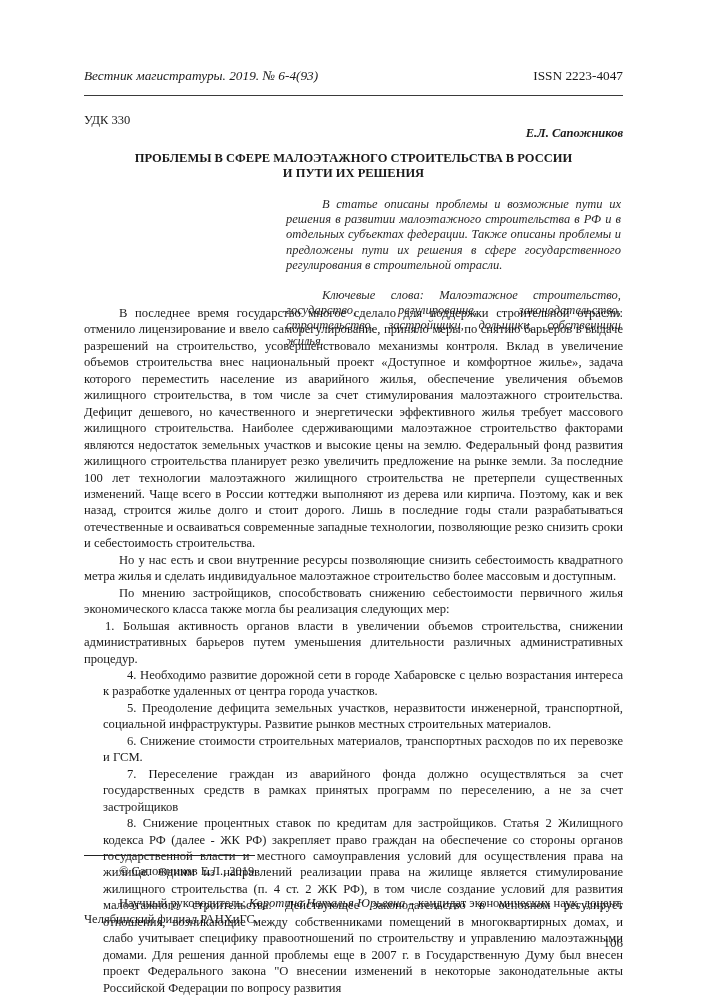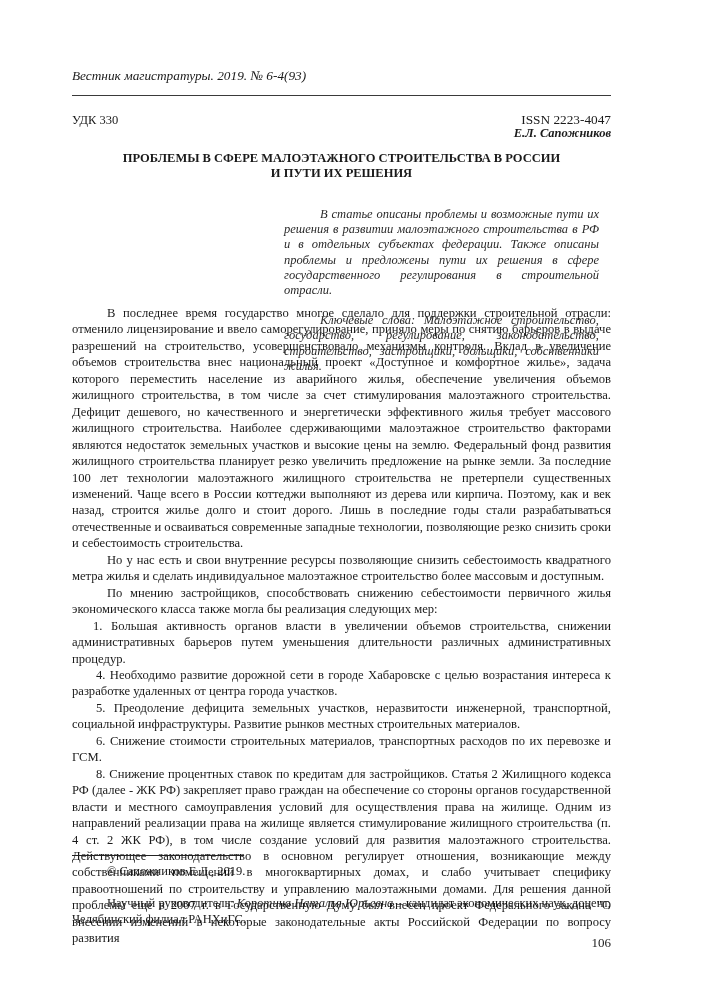--- a/index.html
+++ b/index.html
@@ -1,46 +1,46 @@
 <!DOCTYPE html>
 <html><head>
 <meta charset="utf-8">
 <style>
   html, body { margin: 0; padding: 0; background: #ffffff; }
   body { width: 709px; height: 1003px; position: relative; overflow: hidden;
          font-family: "Liberation Serif", "DejaVu Serif", serif; color: #1a1a1a; }
-  .page { position: absolute; left: 72px; top: 0; width: 539px; height: 739px; }
+  .page { position: absolute; left: 84px; top: 0; width: 539px; height: 739px; }
 
   .run-head { position: absolute; top: 68px; left: 0; width: 539px; height: 16px;
               font-size: 13.3px; line-height: 16px; }
   .run-head .journal { position: absolute; left: 0; top: 0; font-style: italic; }
-  .run-head .issn { position: absolute; right: 0; top: 0; margin-top: 44px; }
+  .run-head .issn { position: absolute; right: 0; top: 0; }
   .head-rule { position: absolute; top: 95px; left: 0; width: 539px; height: 0;
                border-top: 1px solid #3a3a3a; }
 
   .udk { position: absolute; top: 113px; left: 0; font-size: 12.5px; line-height: 15px; }
   .author { position: absolute; top: 126px; right: 0; font-size: 12.5px; line-height: 15px;
             font-weight: bold; font-style: italic; }
 
   .title { position: absolute; top: 151px; left: 0; width: 539px; text-align: center;
            font-weight: bold; font-size: 12.5px; line-height: 14.5px; }
   .title div { white-space: nowrap; }
 
   .abstract { position: absolute; top: 195px; left: 200px; width: 339px;
               font-style: italic; font-size: 12.5px; line-height: 15.2px;
               text-align: justify; color: #2a2a2a; }
-  .abstract p { margin: 12px; text-indent: 36px; hyphens: manual; }
+  .abstract p { margin: 2px; text-indent: 36px; hyphens: manual; }
   .abstract p.kw { margin-top: 15px; }
   .abstract .kw-label { font-weight: normal; }
 
   .body { position: absolute; top: 305px; left: 0; width: 539px;
           font-size: 12.6px; line-height: 16.45px; text-align: justify; }
   .body p { margin: 0; text-indent: 35px; font-family: Liberation Serif, serif; }
   .body p.li { text-indent: 21px; }
-  .body p.li2 { text-indent: 24px; }
+  .body p.li2 { text-indent: 24px; margin-left: 19px; }
   .body p.li3 { text-indent: 26px; }
 
   .fn-rule { position: absolute; top: 855px; left: 0; width: 171px; height: 0;
              border-top: 1px solid #222; }
   .copyright { position: absolute; top: 864px; left: 35px; font-size: 12.5px; line-height: 15px; }
   .supervisor { position: absolute; top: 895px; left: 0; width: 539px; font-size: 12.5px;
                 line-height: 16.4px; text-align: justify; }
   .supervisor p { margin: 0; text-indent: 35px; }
   .supervisor .sv-name { font-style: italic; }
 
@@ -72,20 +72,21 @@
   </div>
 
   <div class="body">
     <p>В последнее время государство многое сделало для поддержки строительной отрасли: отменило лицензирование и ввело саморегулирование, приняло меры по снятию барьеров в выдаче разрешений на строительство, усовершенствовало механизмы контроля. Вклад в увеличение объемов строительства внес национальный проект «Доступное и комфортное жилье», задача которого переместить население из аварийного жилья, обеспечение увеличения объемов жилищного строительства, в том числе за счет стимулирования малоэтажного строительства. Дефицит дешевого, но качественного и энергетически эффективного жилья требует массового жилищного строительства. Наиболее сдерживающими малоэтажное строительство факторами являются недостаток земельных участков и высокие цены на землю. Федеральный фонд развития жилищного строительства планирует резко увеличить предложение на рынке земли. За последние 100 лет технологии малоэтажного жилищного строительства не претерпели существенных изменений. Чаще всего в России коттеджи выполняют из дерева или кирпича. Поэтому, как и век назад, строится жилье долго и стоит дорого. Лишь в последние годы стали разрабатываться отечественные и осваиваться современные западные технологии, позволяющие резко снизить сроки и себестоимость строительства.</p>
     <p>Но у нас есть и свои внутренние ресурсы позволяющие снизить себестоимость квадратного метра жилья и сделать индивидуальное малоэтажное строительство более массовым и доступным.</p>
     <p>По мнению застройщиков, способствовать снижению себестоимости первичного жилья экономического класса также могла бы реализация следующих мер:</p>
     <p class="li">1. Большая активность органов власти в увеличении объемов строительства, снижении административных барьеров путем уменьшения длительности различных административных процедур.</p>
     <p class="li2">4. Необходимо развитие дорожной сети в городе Хабаровске с целью возрастания интереса к разработке удаленных от центра города участков.</p>
     <p class="li2">5. Преодоление дефицита земельных участков, неразвитости инженерной, транспортной, социальной инфраструктуры. Развитие рынков местных строительных материалов.</p>
     <p class="li2">6. Снижение стоимости строительных материалов, транспортных расходов по их перевозке и ГСМ.</p>
+    <p class="li2">7. Переселение граждан из аварийного фонда должно осуществляться за счет государственных средств в рамках принятых программ по переселению, а не за счет застройщиков</p>
     <p class="li2">8. Снижение процентных ставок по кредитам для застройщиков. Статья 2 Жилищного кодекса РФ (далее - ЖК РФ) закрепляет право граждан на обеспечение со стороны органов государственной власти и местного самоуправления условий для осуществления права на жилище. Одним из направлений реализации права на жилище является стимулирование жилищного строительства (п. 4 ст. 2 ЖК РФ), в том числе создание условий для развития малоэтажного строительства. Действующее законодательство в основном регулирует отношения, возникающие между собственниками помещений в многоквартирных домах, и слабо учитывает специфику правоотношений по строительству и управлению малоэтажными домами. Для решения данной проблемы еще в 2007 г. в Государственную Думу был внесен проект Федерального закона "О внесении изменений в некоторые законодательные акты Российской Федерации по вопросу развития</p>
   </div>
 
   <div class="fn-rule"></div>
   <div class="copyright">© Сапожников Е.Л., 2019.</div>
   <div class="supervisor">
     <p><span>Научный руководитель: </span><span class="sv-name">Коротина Наталья Юрьевна</span><span> – кандидат экономических наук, доцент, Челябинский филиал РАНХиГС.</span></p>
   </div>
 
   <div class="page-num">106</div>

